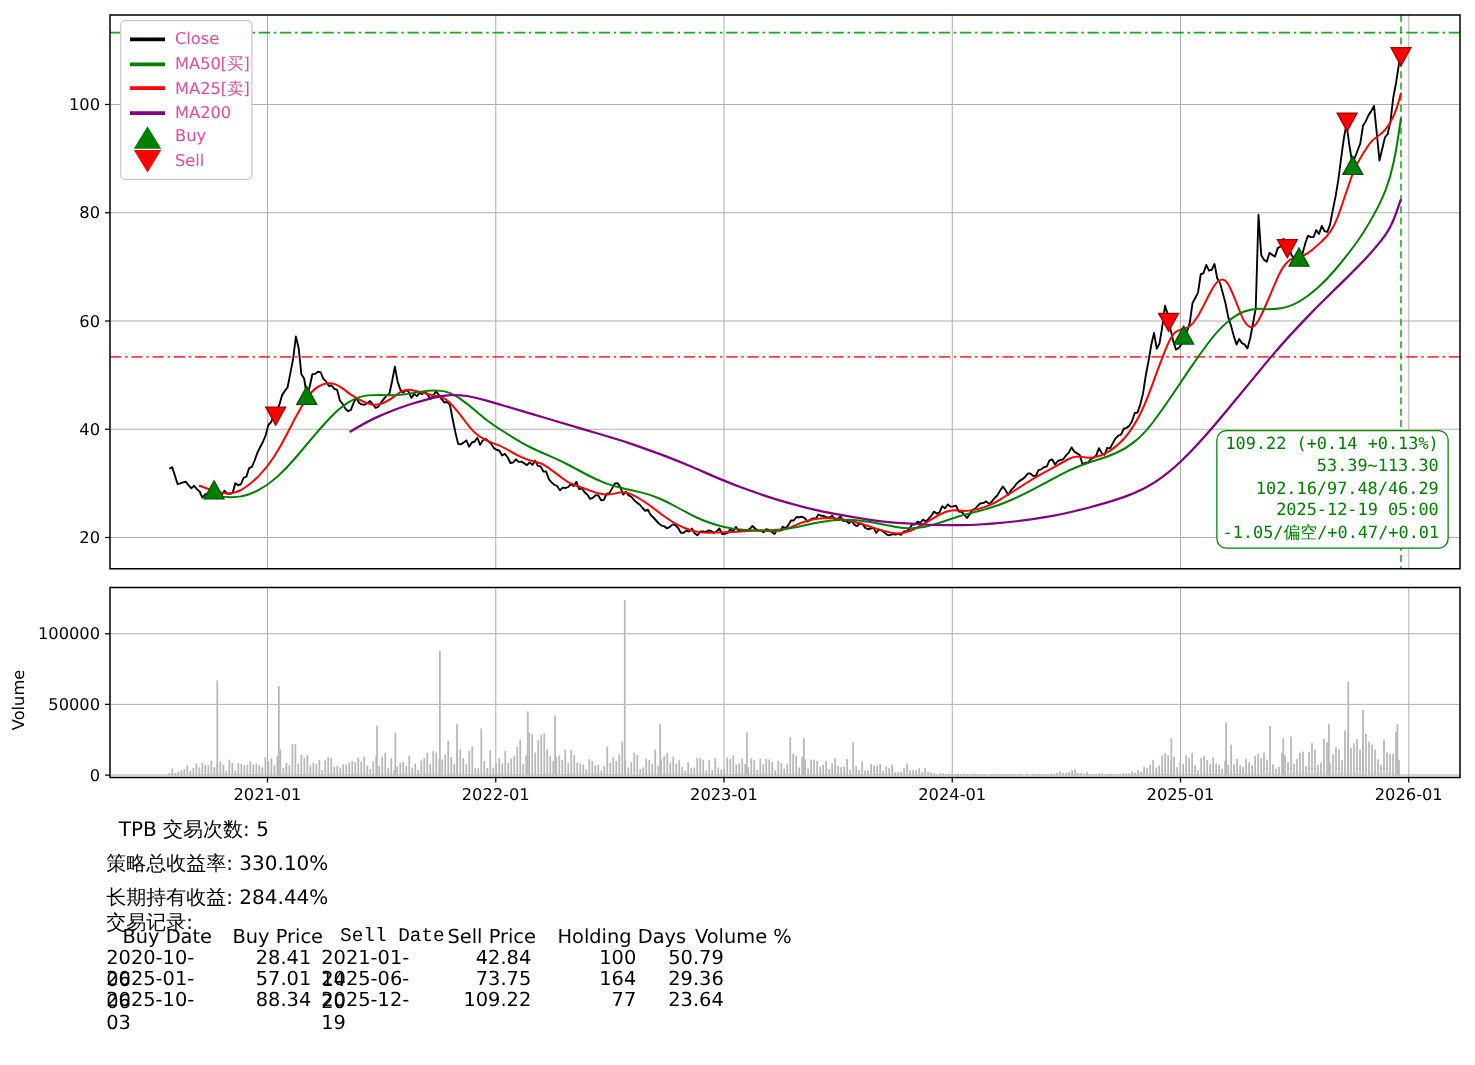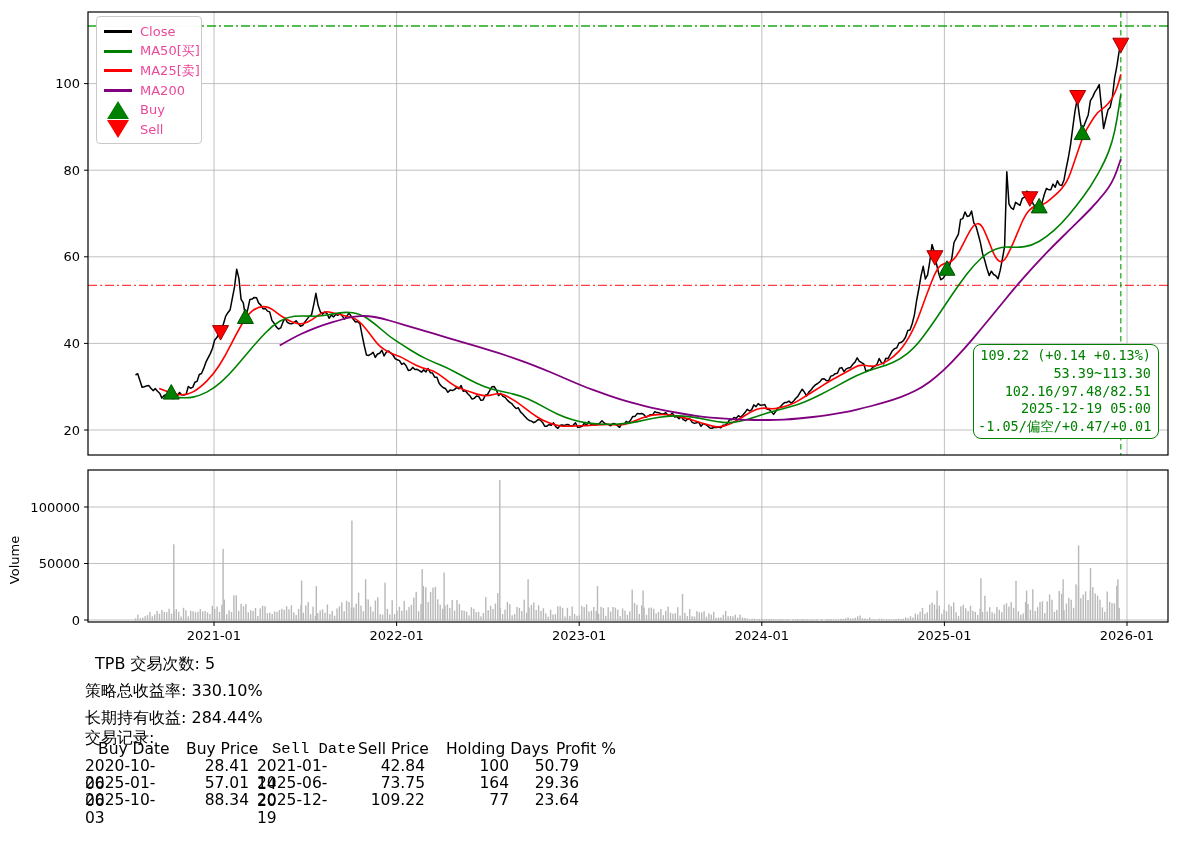--- a/index.html
+++ b/index.html
@@ -584,37 +584,37 @@
       <span class="sw">
           <span class="tri-down"></span>
         </span>
       <span class="legend-label">Sell</span>
     </div>
   </div>
 
   <div class="annotation">
     <div>109.22 (+0.14 +0.13%)</div>
     <div>53.39~113.30</div>
-    <div>102.16/97.48/82.51</div>
+    <div>102.16/97.48/46.29</div>
     <div>2025-12-19 05:00</div>
     <div>-1.05/偏空/+0.47/+0.01</div>
   </div>
 
   <div class="b-line" style="top:654px;margin-left:10px;">TPB 交易次数: 5</div>
   <div class="b-line" style="top:681px;">策略总收益率: 330.10%</div>
   <div class="b-line" style="top:708px;">长期持有收益: 284.44%</div>
   <div class="b-line" style="top:728px;">交易记录:</div>
 
   <div class="trade-header">
     <span class="hc1">Buy Date</span>
     <span class="hc2">Buy Price</span>
     <span class="hc3">Sell Date</span>
     <span class="hc4">Sell Price</span>
     <span class="hc5">Holding Days</span>
-    <span class="hc6">Profit %</span>
+    <span class="hc6">Volume %</span>
   </div>
 
   <div class="trade-rows">
     <div class="trade-row">
       <span class="c-date">2020-10-06</span>
         <span class="c-num">28.41</span>
         <span></span>
         <span class="c-date">2021-01-14</span>
         <span class="c-num">42.84</span>
         <span class="c-num">100</span>

